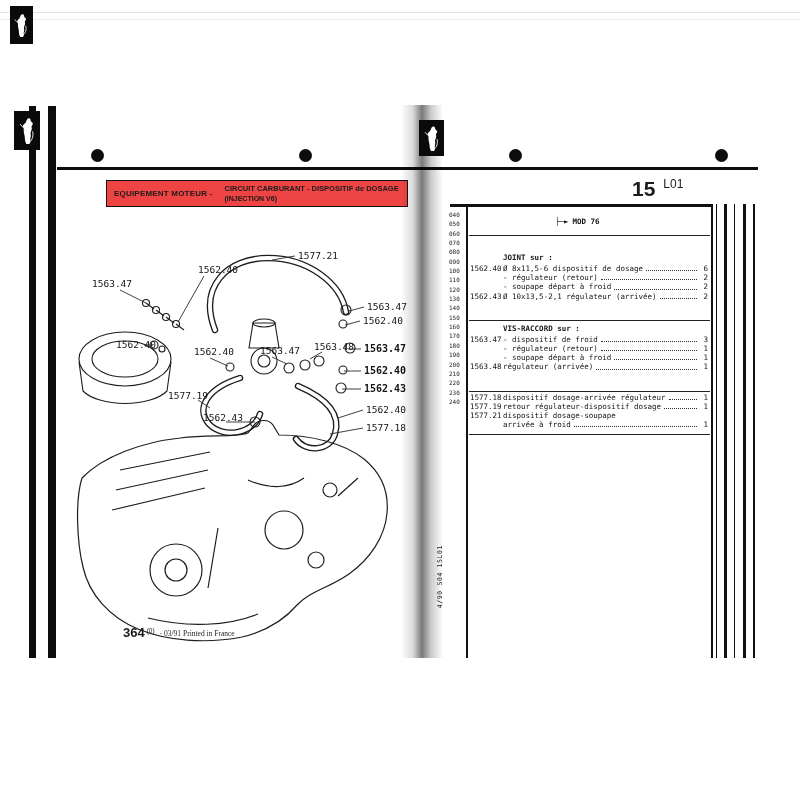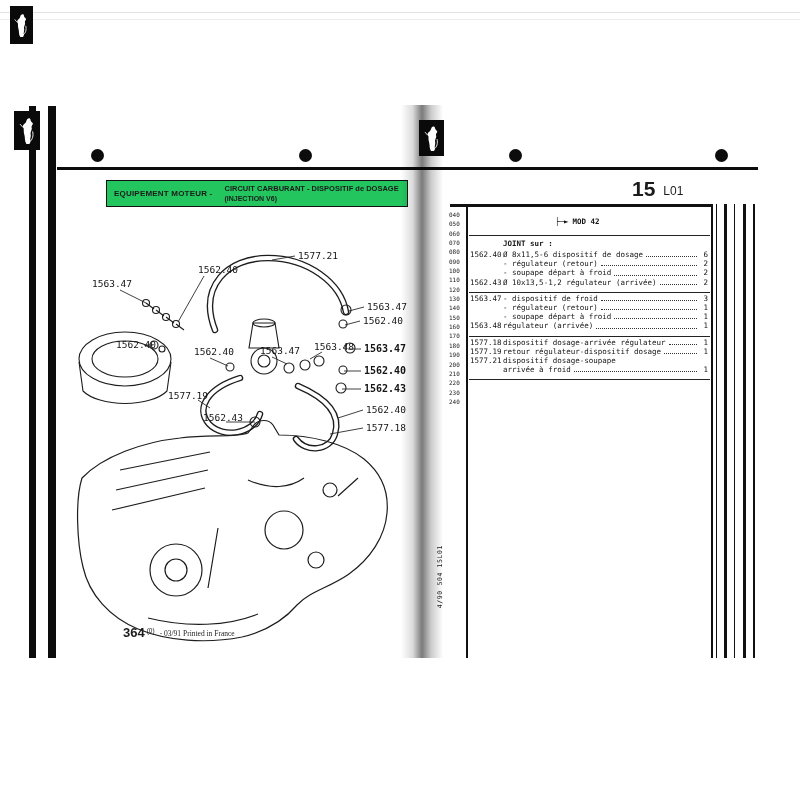--- a/index.html
+++ b/index.html
@@ -22,28 +22,28 @@
   .bar1{left:29px;top:106px;width:7px;height:552px;background:#0c0c0c;z-index:4;}
   .bar2{left:48px;top:106px;width:8px;height:552px;background:#0c0c0c;z-index:4;}
   
   .hole{width:13px;height:13px;border-radius:50%;background:#0c0c0c;}
   .h1{left:91px;top:149px;} .h2{left:299px;top:149px;} .h3{left:509px;top:149px;} .h4{left:715px;top:149px;}
   
   .main-rule{left:57px;top:167px;width:701px;height:3px;background:#0c0c0c;}
   
   .header-box{
     left:106px;top:180px;width:302px;height:27px;border:1.5px solid #111;
-    box-sizing:border-box;display:flex;align-items:center;background:#22c55e;
+    box-sizing:border-box;display:flex;align-items:center;background:#ef4444;
   }
   .hdr-left{font-weight:bold;font-size:8px;padding:0 12px 0 7px;white-space:nowrap;letter-spacing:0.2px;}
   .hdr-right{display:flex;flex-direction:column;justify-content:center;line-height:9.5px;}
   .hdr-title{font-weight:bold;font-size:7.5px;white-space:nowrap;}
   .hdr-sub{font-weight:bold;font-size:7px;}
   
-  .pagenum{left:632px;top:178px;display:flex;align-items:flex-end;gap:8px;}
+  .pagenum{left:632px;top:178px;display:flex;align-items:flex-start;gap:8px;}
   .num-big{font-weight:bold;font-size:21px;line-height:21px;}
   .num-code{font-weight:normal;font-size:12px;line-height:12px;padding-bottom:2px;}
   
   .gutter{
     left:401px;top:105px;width:42px;height:553px;z-index:3;pointer-events:none;
     background:linear-gradient(90deg, rgba(0,0,0,0) 0%, rgba(0,0,0,0.14) 28%,
       rgba(0,0,0,0.52) 50%, rgba(0,0,0,0.20) 72%, rgba(0,0,0,0) 100%);
   }
   
   .table-top-rule{left:450px;top:204px;width:263px;height:2.5px;background:#111;}
@@ -56,21 +56,21 @@
   }
   .table-content{
     left:469px;top:207px;width:241px;
     font-family:"DejaVu Sans Mono",monospace;font-size:7.5px;color:#141414;
   }
   .mod-row{
     height:29px;border-bottom:1.5px solid #222;display:flex;align-items:center;
     padding-left:86px;gap:4px;font-weight:bold;box-sizing:border-box;
   }
   .sections-wrap{border-bottom:1.5px solid #222;}
-  .section{padding:1px 2px 5px 1px;}
+  .section{padding:1px 2px 5px 1px;margin-top:14px;}
   .section + .section{border-top:1.5px solid #222;}
   .sec-title{margin-left:33px;font-weight:bold;padding:2px 0 1px 0;line-height:10px;}
   .prow{display:flex;align-items:flex-end;line-height:9.2px;}
   .ref{flex:none;width:33px;}
   .desc{flex:none;padding-right:1px;white-space:nowrap;}
   .dots{flex:1;border-bottom:1.2px dotted #333;margin:0 2px 2px 2px;min-width:4px;}
   .qty{flex:none;width:9px;text-align:right;}
   
   .side-code{
     left:436px;top:545px;
@@ -288,21 +288,21 @@
     <div>200</div>
     <div>210</div>
     <div>220</div>
     <div>230</div>
     <div>240</div>
   </div>
 
 <div class="abs table-content">
   <div class="mod-row">
     <span>├─►</span>
-    <span>MOD 42</span>
+    <span>MOD 76</span>
   </div>
   <div class="sections-wrap">
       <div class="section">
         <div class="sec-title">JOINT sur :</div>
         <div class="prow">
           <span class="ref">1562.40</span>
           <span class="desc">Ø 8x11,5-6 dispositif de dosage</span>
           <span class="dots"></span>
           <span class="qty">6</span>
         </div>
@@ -313,26 +313,27 @@
           <span class="qty">2</span>
         </div>
         <div class="prow">
           <span class="ref"></span>
           <span class="desc">- soupape départ à froid</span>
           <span class="dots"></span>
           <span class="qty">2</span>
         </div>
         <div class="prow">
           <span class="ref">1562.43</span>
-          <span class="desc">Ø 10x13,5-1,2 régulateur (arrivée)</span>
+          <span class="desc">Ø 10x13,5-2,1 régulateur (arrivée)</span>
           <span class="dots"></span>
           <span class="qty">2</span>
         </div>
       </div>
       <div class="section">
+        <div class="sec-title">VIS-RACCORD sur :</div>
         <div class="prow">
           <span class="ref">1563.47</span>
           <span class="desc">- dispositif de froid</span>
           <span class="dots"></span>
           <span class="qty">3</span>
         </div>
         <div class="prow">
           <span class="ref"></span>
           <span class="desc">- régulateur (retour)</span>
           <span class="dots"></span>

